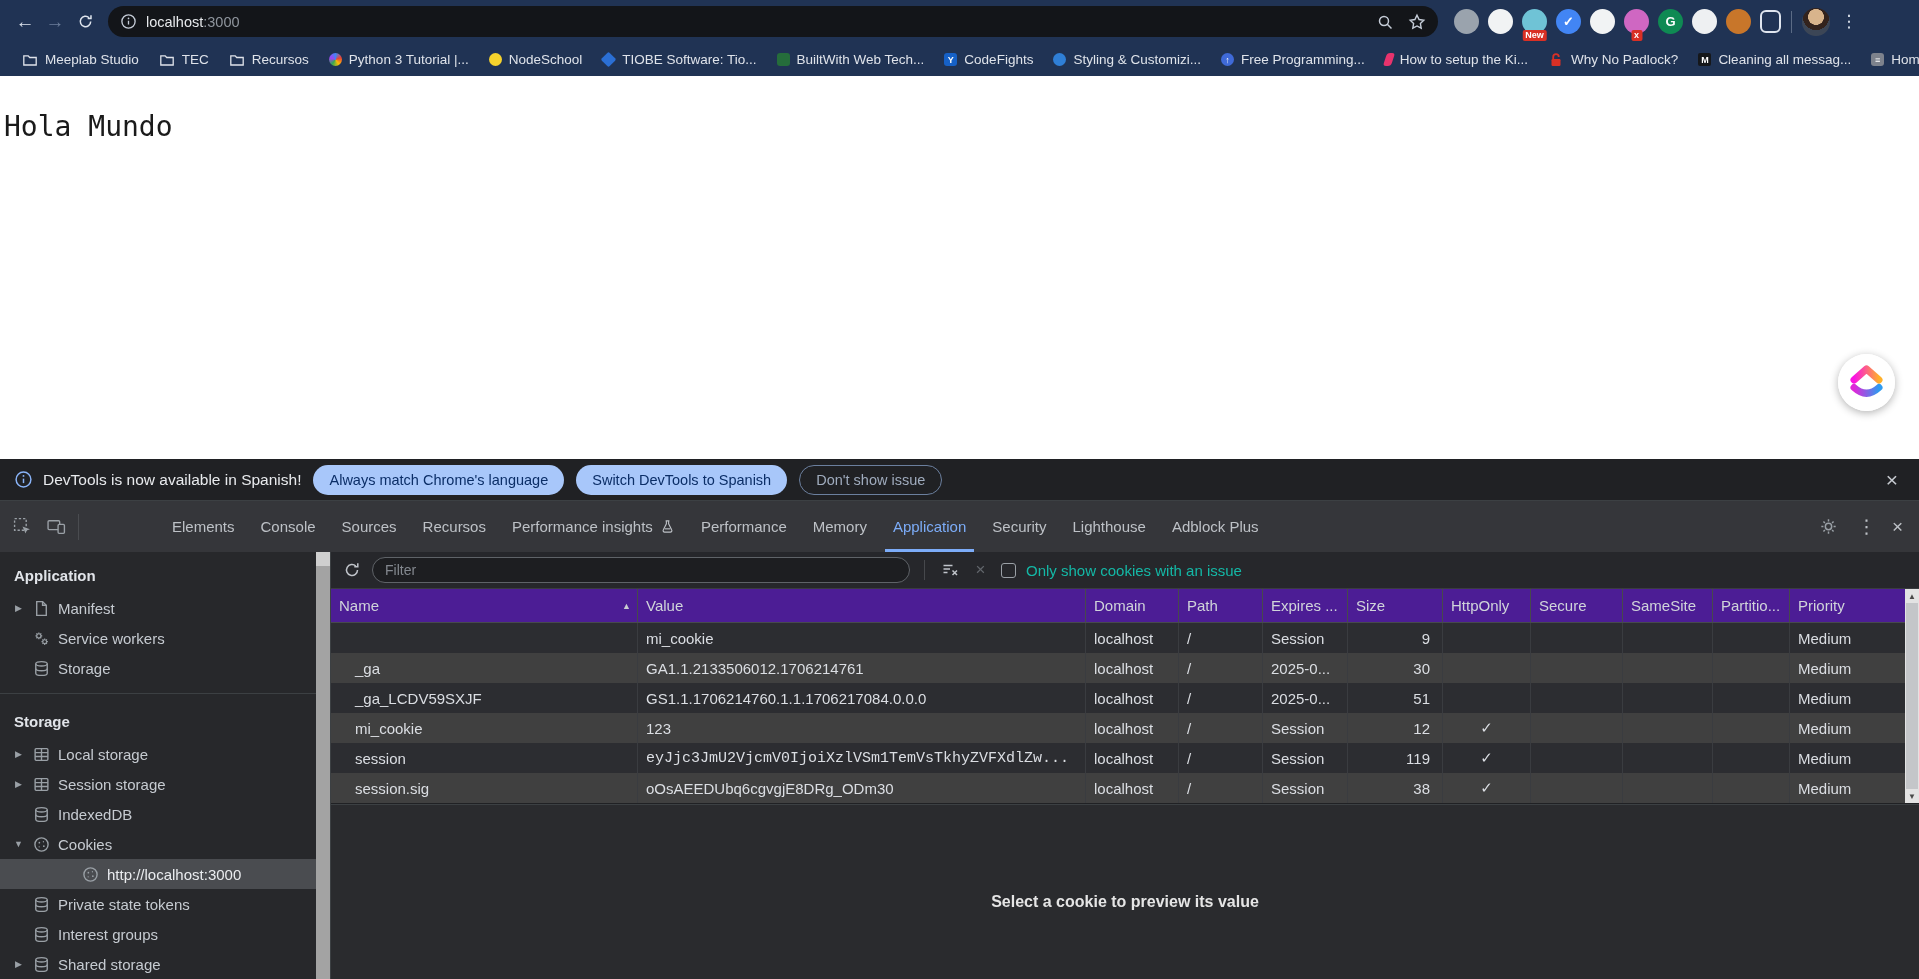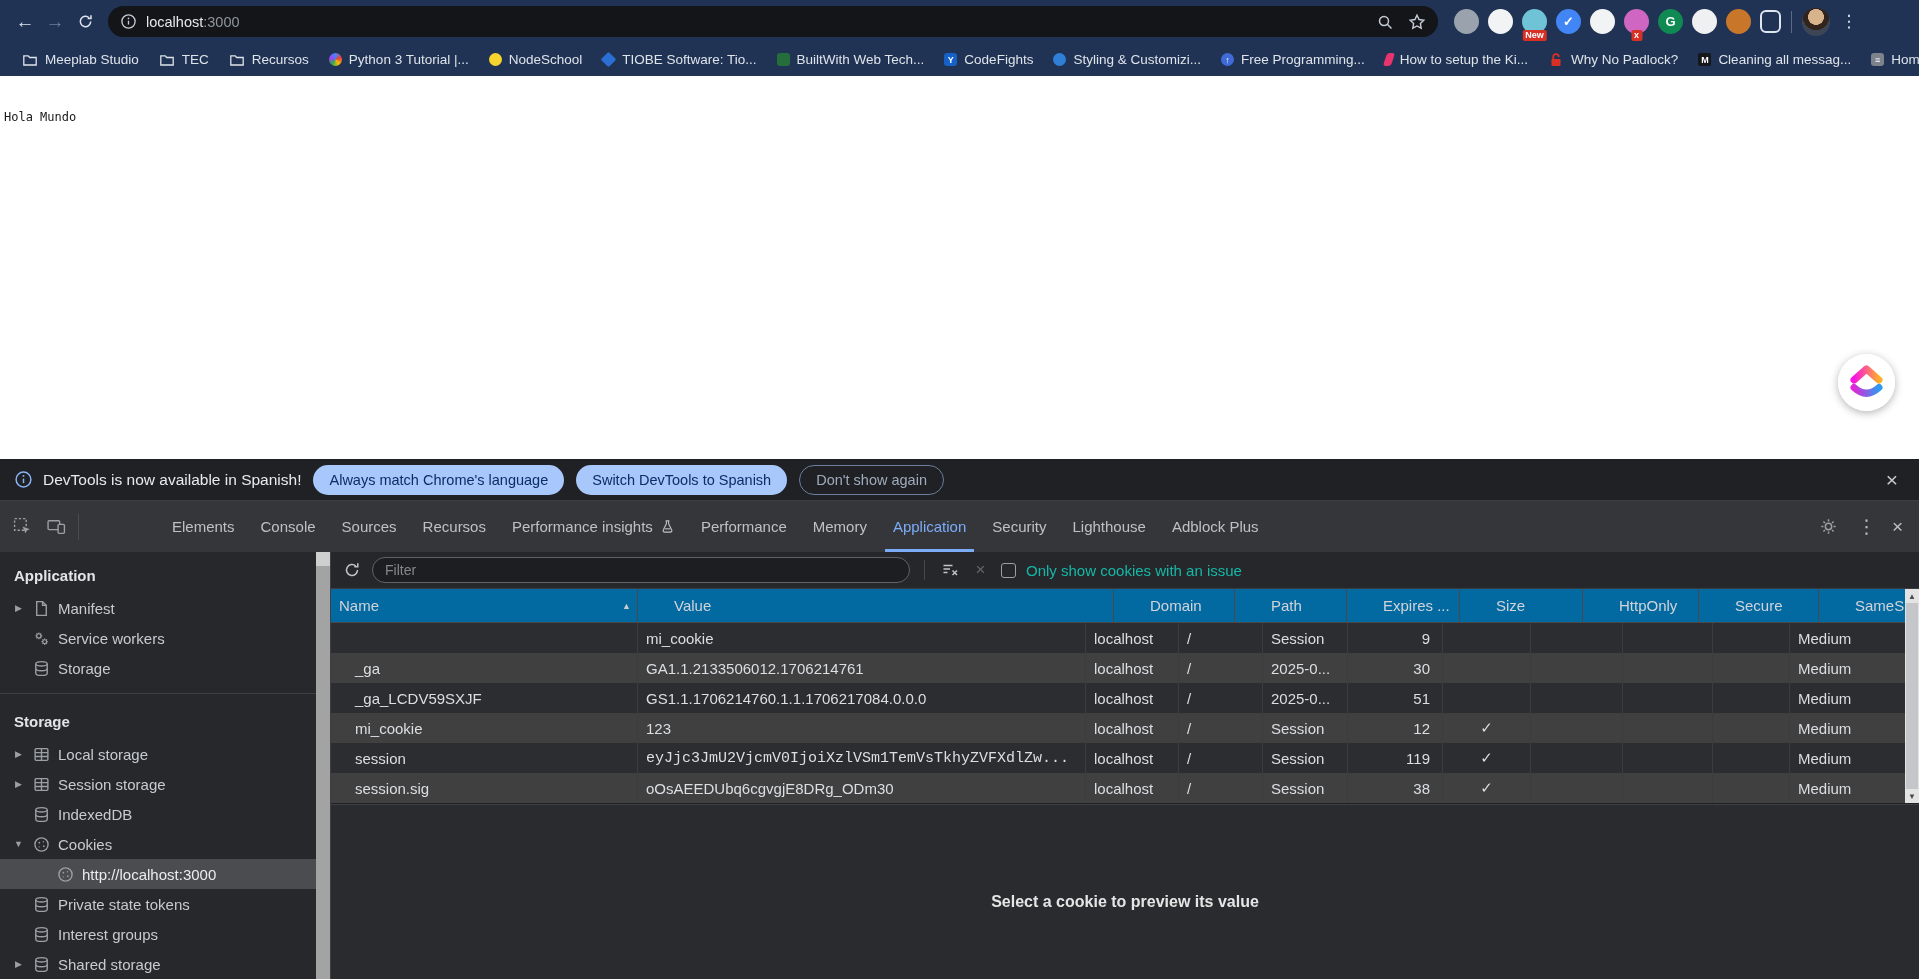--- a/index.html
+++ b/index.html
@@ -40,21 +40,21 @@
   .fav { width:16px; height:16px; display:flex; align-items:center; justify-content:center; flex:none; color:#dfe3ea; }
   .fav svg { width:16px; height:16px; }
   .fav-dot, .fav-sq { width:13px; height:13px; display:flex; align-items:center; justify-content:center;
                       font-size:9px; font-weight:bold; color:#fff; }
   .fav-dot { border-radius:50%; }
   .fav-sq { border-radius:3px; }
 
   
   .page { position:absolute; top:76px; left:0; right:0; height:383px; background:#ffffff; }
   .page-text { position:absolute; left:4px; top:34px; font-family:"DejaVu Sans Mono", monospace;
-               font-size:12px; color:#1a1a1a; }
+               font-size:28px; color:#1a1a1a; }
   .clickup { position:absolute; left:1838px; top:278px; width:57px; height:57px; border-radius:50%;
              box-shadow:0 2px 8px rgba(0,0,0,.3); }
 
   
   .notif { position:absolute; top:459px; left:0; right:0; height:42px; background:#202124;
            border-bottom:1px solid #3c4043; display:flex; align-items:center; padding:0 14px; }
   .notif-icon { width:19px; height:19px; color:#8ab4f8; display:flex; flex:none; }
   .notif-icon svg { width:100%; height:100%; }
   .notif-msg { color:#e8eaed; font-size:15.5px; margin-left:10px; white-space:nowrap; }
   .chip { height:30px; border-radius:15px; display:flex; align-items:center; padding:0 16px; margin-left:12px;
@@ -83,41 +83,41 @@
 
   .sidebar { position:absolute; left:0; top:0; width:316px; height:427px; background:#27282b;
              overflow:hidden; padding-top:6px; }
   .side-header { font-weight:bold; font-size:15px; color:#e1e4e9; padding:9px 0 9px 14px; }
   .side-item { height:30px; display:flex; align-items:center; padding-left:12px; gap:8px;
                color:#c6cbd1; font-size:15px; white-space:nowrap; }
   .side-item .arrow { width:13px; font-size:9px; color:#9aa0a6; text-align:center; flex:none; }
   .side-item .s-icon { width:17px; height:17px; color:#9aa0a6; display:flex; flex:none; }
   .side-item .s-icon svg { width:100%; height:100%; }
   .side-item.selected { background:#4a4c50; color:#eaecef; }
-  .side-item.child { padding-left:36px; }
+  .side-item.child { padding-left:61px; }
   .side-divider { height:1px; background:#3c4043; margin:10px 0; }
   .side-scroll { position:absolute; left:316px; top:0; width:14px; height:427px; background:#a3a3a3; }
   .side-scroll .sbtn { position:absolute; top:0; left:0; right:0; height:14px; background:#cfcfcf; }
 
   .main { position:absolute; left:330px; top:0; right:0; height:427px; background:#202124; border-left:1px solid #3c4043; }
   .filter-row { height:37px; background:#26272b; border-bottom:1px solid #3a3c40;
                 display:flex; align-items:center; padding:0 10px; gap:10px; }
   .tool-icon { width:21px; height:21px; color:#c0c4ca; display:flex; align-items:center; justify-content:center; flex:none; }
   .tool-icon svg { width:18px; height:18px; }
   .tool-icon.disabled { color:#62666c; font-size:17px; }
   .filter-input { width:538px; height:26px; background:#1d1e21; border:1px solid #5f6368; border-radius:13px;
                   color:#e8eaed; font-size:14px; padding:0 12px; outline:none; font-family:inherit; }
   .filter-input::placeholder { color:#83888f; }
   .tool-sep { width:1px; height:20px; background:#46484c; margin:0 4px; flex:none; }
   .cb { width:15px; height:15px; border:1.5px solid #9aa0a6; border-radius:3px; flex:none; }
   .cb-label { color:#14b8a6; font-size:15px; white-space:nowrap; }
 
   .grid { position:relative; padding-right:14px; }
-  .grid-header { display:flex; height:34px; background:#0369a1; border-bottom:1px solid #47494d;
-                 color:#d0d4da; font-size:15px;gap:28px; }
+  .grid-header { display:flex; height:34px; background:#4c1d95; border-bottom:1px solid #47494d;
+                 color:#d0d4da; font-size:15px; }
   .gh-cell { position:relative; display:flex; align-items:center; padding:0 8px; border-right:1px solid #47494d;
              white-space:nowrap; overflow:hidden; flex:none; }
   .sort-arrow { position:absolute; right:6px; font-size:9px; color:#c9ccd1; }
   .grid-row { display:flex; height:30px; font-size:15px; color:#dbdee3; }
   .grid-row.light { background:#2c2d31; }
   .grid-row.dark { background:#404040; }
   .gr-cell { display:flex; align-items:center; padding:0 8px; border-right:1px solid #3a3c40;
              white-space:nowrap; overflow:hidden; flex:none; }
   .gr-cell.name { padding-left:24px; }
   .gr-cell.num { justify-content:flex-end; padding-right:12px; }
@@ -321,21 +321,21 @@
     <span class="notif-icon">
       <svg viewBox="0 0 18 18" fill="none" stroke="currentColor" stroke-width="1.4">
           <circle cx="9" cy="9" r="7"></circle>
           <path d="M9 8.2v4.2"></path>
           <circle cx="9" cy="5.6" r=".9" fill="currentColor" stroke="none"></circle>
         </svg>
     </span>
     <span class="notif-msg">DevTools is now available in Spanish!</span>
     <span class="chip">Always match Chrome's language</span>
     <span class="chip">Switch DevTools to Spanish</span>
-    <span class="chip ghost">Don't show again</span>
+    <span class="chip ghost">Don't show issue</span>
     <span class="notif-close">×</span>
   </div>
 
   <div class="tabbar">
     <div class="tb-left">
       <span class="tb-icon">
         <svg viewBox="0 0 18 18" fill="none" stroke="currentColor" stroke-width="1.3">
             <rect x="1.5" y="1.5" width="11" height="11" stroke-dasharray="2.2 1.8"></rect>
             <path d="M9 9l7 2.6-3 1.1-1.1 3z" fill="currentColor" stroke="none"></path>
           </svg>

